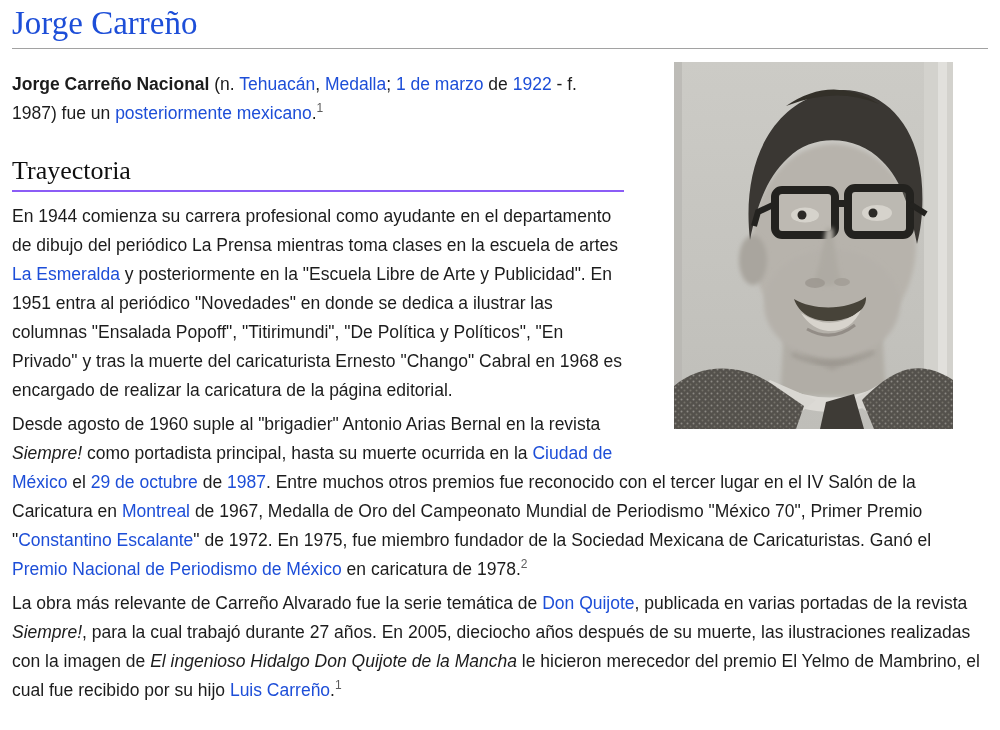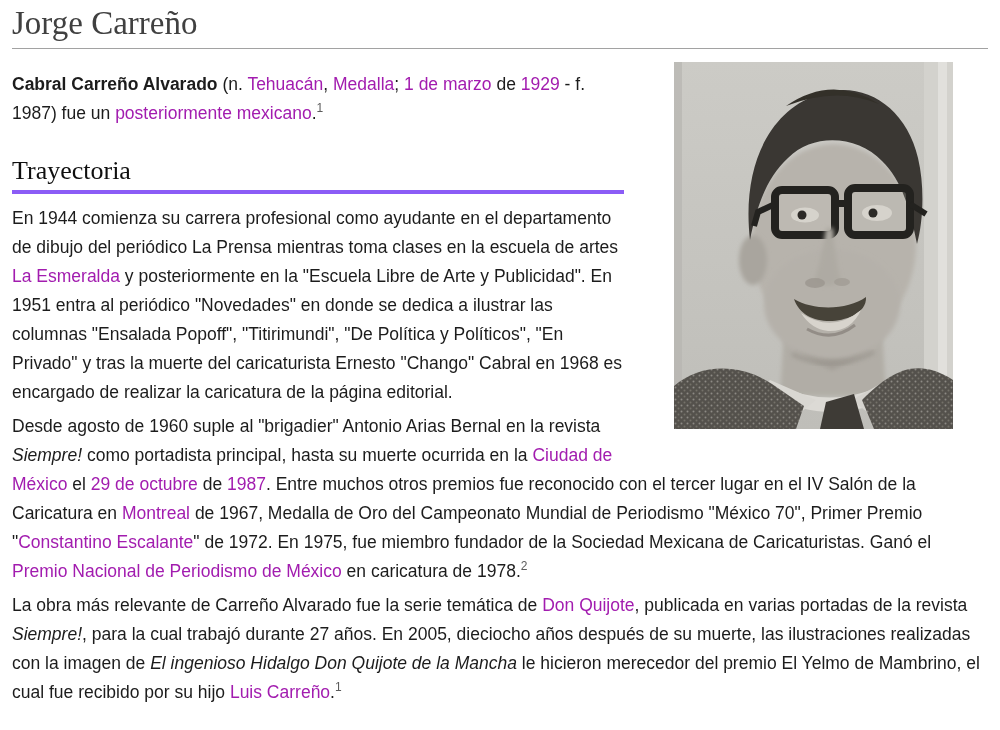--- a/index.html
+++ b/index.html
@@ -6,37 +6,37 @@
   .page{
     width:1000px;height:730px;box-sizing:border-box;
     padding:0 12px;overflow:hidden;
     font-family:"Liberation Sans","DejaVu Sans",sans-serif;
     color:#1c1c1c;
   }
   h1.title{
     font-family:"Liberation Serif","DejaVu Serif",serif;
     font-weight:400;font-size:33px;line-height:36px;
     margin:0;padding:5px 0 7px;
-    border-bottom:1px solid #a2a2a2;color:#404040;
+    border-bottom:1px solid #a2a2a2;color:#1d4ed8;
   }
   h2.section{
     font-family:"Liberation Serif","DejaVu Serif",serif;
     font-weight:400;font-size:26px;line-height:30px;
     margin:0 0 10px;padding:1px 0 4px;
-    border-bottom:4px solid #8b5cf6;color:#0f0f0f;
+    border-bottom:2px solid #8b5cf6;color:#0f0f0f;
     overflow:hidden; 
   }
   p.para{
     font-size:17.5px;line-height:29px;
     margin:0 0 5px;
   }
   p.intro{margin:21px 0 27px;}
   b{font-weight:700;}
   i{}
-  a.link{color:#a21caf;text-decoration:none;cursor:pointer;}
+  a.link{color:#1d4ed8;text-decoration:none;cursor:pointer;}
   sup.refmark{font-size:12px;line-height:0;vertical-align:super;}
   sup.refmark a{color:#5b5b5b;}
   figure.portrait{
     float:right;width:279px;height:367px;
     margin:13px 35px 16px 50px;padding:0;
     background:#c9c8c3;
   }
   figure.portrait svg{display:block;width:279px;height:367px;}
 </style>
 </head>
@@ -104,21 +104,21 @@
 
       <path d="M120,237 C140,249 174,248 192,235 C193,252 170,259 156,259 C139,259 125,252 120,237 Z" fill="#474339"></path>
 
       <path d="M127,251 Q158,272 187,248 Q177,270 154,269 Q137,267 127,251 Z" fill="#d8d4cd"></path>
       <path d="M133,267 Q158,281 181,263" stroke="#8f8a83" stroke-width="3" fill="none" opacity="0.9"></path>
 
       <path d="M118,292 Q158,312 200,290" stroke="#9a958e" stroke-width="4" fill="none" opacity="0.8" filter="url(#soft)"></path>
     </svg>
   </figure>
 
-  <p class="para intro"><b>Cabral Carreño Alvarado</b><span> (n. </span><a class="link">Tehuacán</a><span>, </span><a class="link">Medalla</a><span>; </span><a class="link">1 de marzo</a><span> de </span><a class="link">1929</a><span> - f. 1987) fue un </span><a class="link">posteriormente mexicano</a><span>.</span><sup class="refmark"><a class="link">1</a></sup></p>
+  <p class="para intro"><b>Jorge Carreño Nacional</b><span> (n. </span><a class="link">Tehuacán</a><span>, </span><a class="link">Medalla</a><span>; </span><a class="link">1 de marzo</a><span> de </span><a class="link">1922</a><span> - f. 1987) fue un </span><a class="link">posteriormente mexicano</a><span>.</span><sup class="refmark"><a class="link">1</a></sup></p>
 
   <h2 class="section">Trayectoria</h2>
 
   <p class="para"><span>En 1944 comienza su carrera profesional como ayudante en el departamento de dibujo del periódico La Prensa mientras toma clases en la escuela de artes </span><a class="link">La Esmeralda</a><span> y posteriormente en la "Escuela Libre de Arte y Publicidad". En 1951 entra al periódico "Novedades" en donde se dedica a ilustrar las columnas "Ensalada Popoff", "Titirimundi", "De Política y Políticos", "En Privado" y tras la muerte del caricaturista Ernesto "Chango" Cabral en 1968 es encargado de realizar la caricatura de la página editorial.</span></p>
   <p class="para"><span>Desde agosto de 1960 suple al "brigadier" Antonio Arias Bernal en la revista </span><i>Siempre!</i><span> como portadista principal, hasta su muerte ocurrida en la </span><a class="link">Ciudad de México</a><span> el </span><a class="link">29 de octubre</a><span> de </span><a class="link">1987</a><span>. Entre muchos otros premios fue reconocido con el tercer lugar en el IV Salón de la Caricatura en </span><a class="link">Montreal</a><span> de 1967, Medalla de Oro del Campeonato Mundial de Periodismo "México 70", Primer Premio "</span><a class="link">Constantino Escalante</a><span>" de 1972. En 1975, fue miembro fundador de la Sociedad Mexicana de Caricaturistas. Ganó el </span><a class="link">Premio Nacional de Periodismo de México</a><span> en caricatura de 1978.</span><sup class="refmark"><a class="link">2</a></sup></p>
   <p class="para"><span>La obra más relevante de Carreño Alvarado fue la serie temática de </span><a class="link">Don Quijote</a><span>, publicada en varias portadas de la revista </span><i>Siempre!</i><span>, para la cual trabajó durante 27 años. En 2005, dieciocho años después de su muerte, las ilustraciones realizadas con la imagen de </span><i>El ingenioso Hidalgo Don Quijote de la Mancha</i><span> le hicieron merecedor del premio El Yelmo de Mambrino, el cual fue recibido por su hijo </span><a class="link">Luis Carreño</a><span>.</span><sup class="refmark"><a class="link">1</a></sup></p>
 
 </div>
 
 </body></html>

